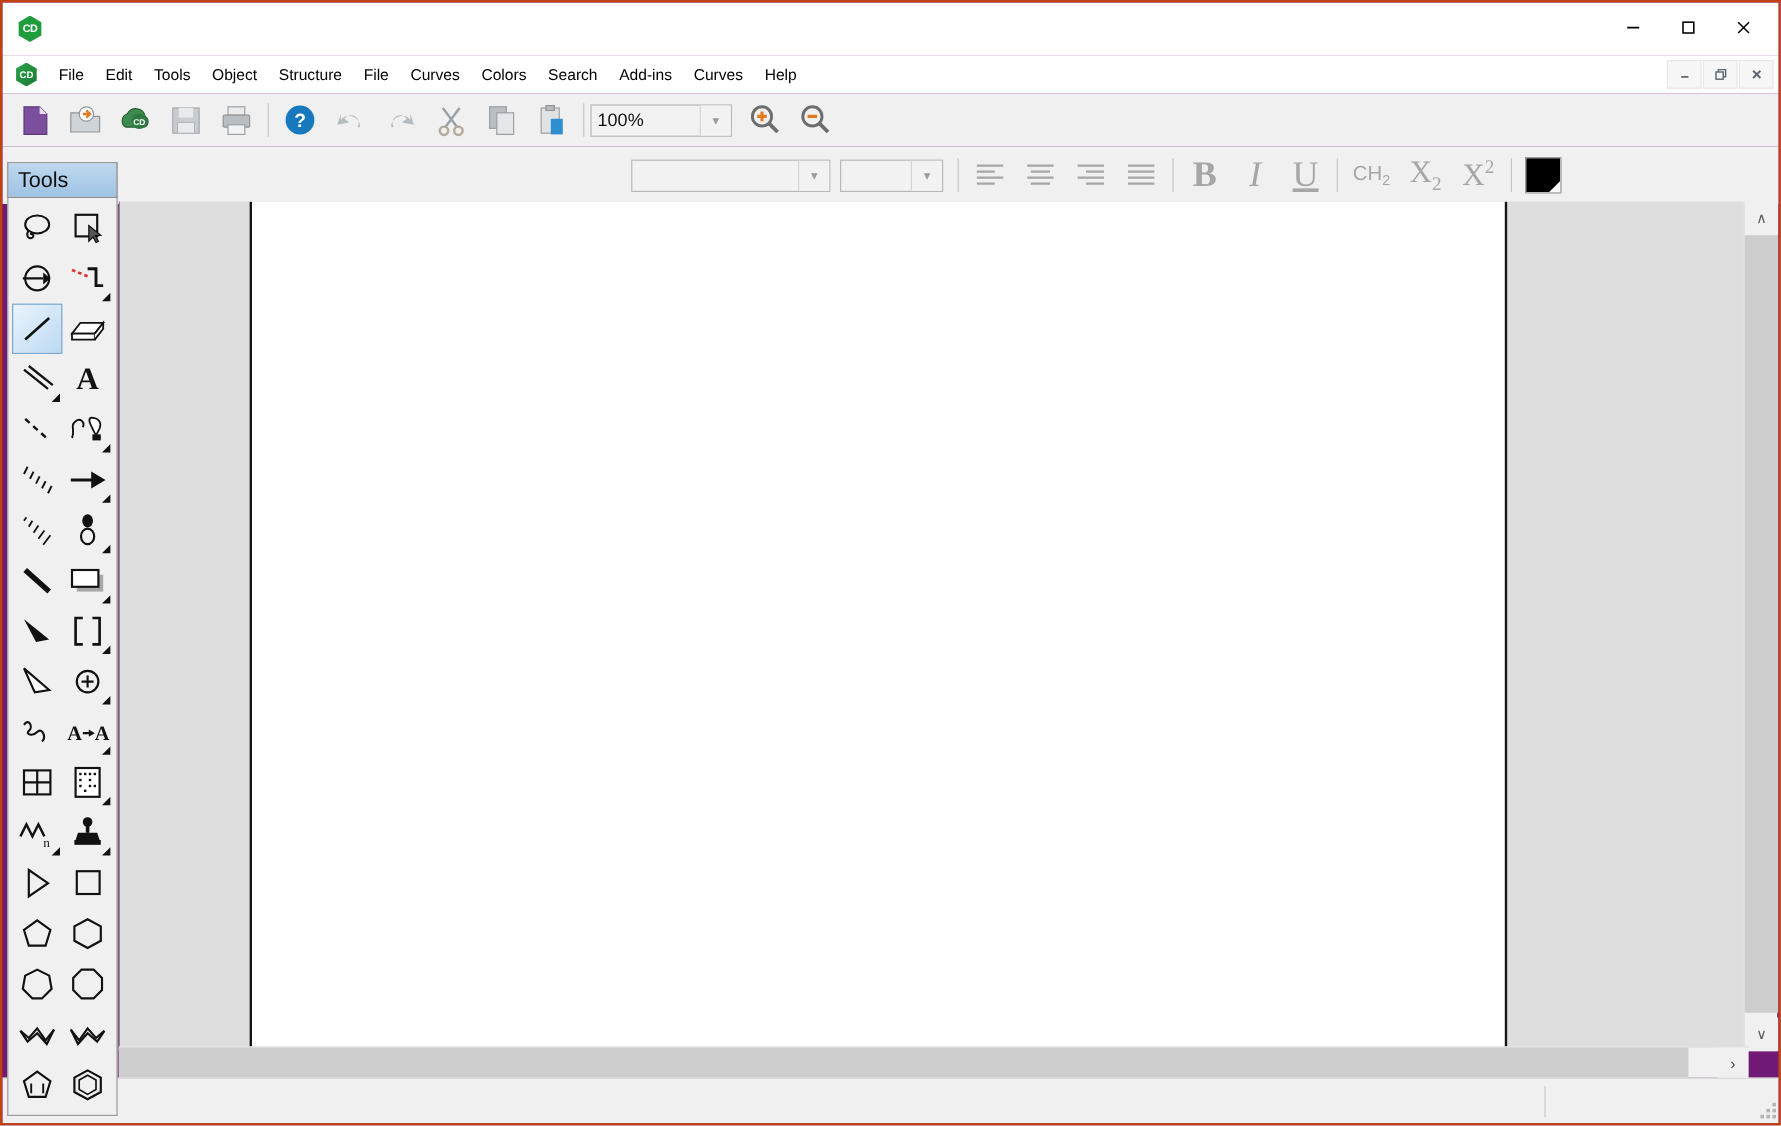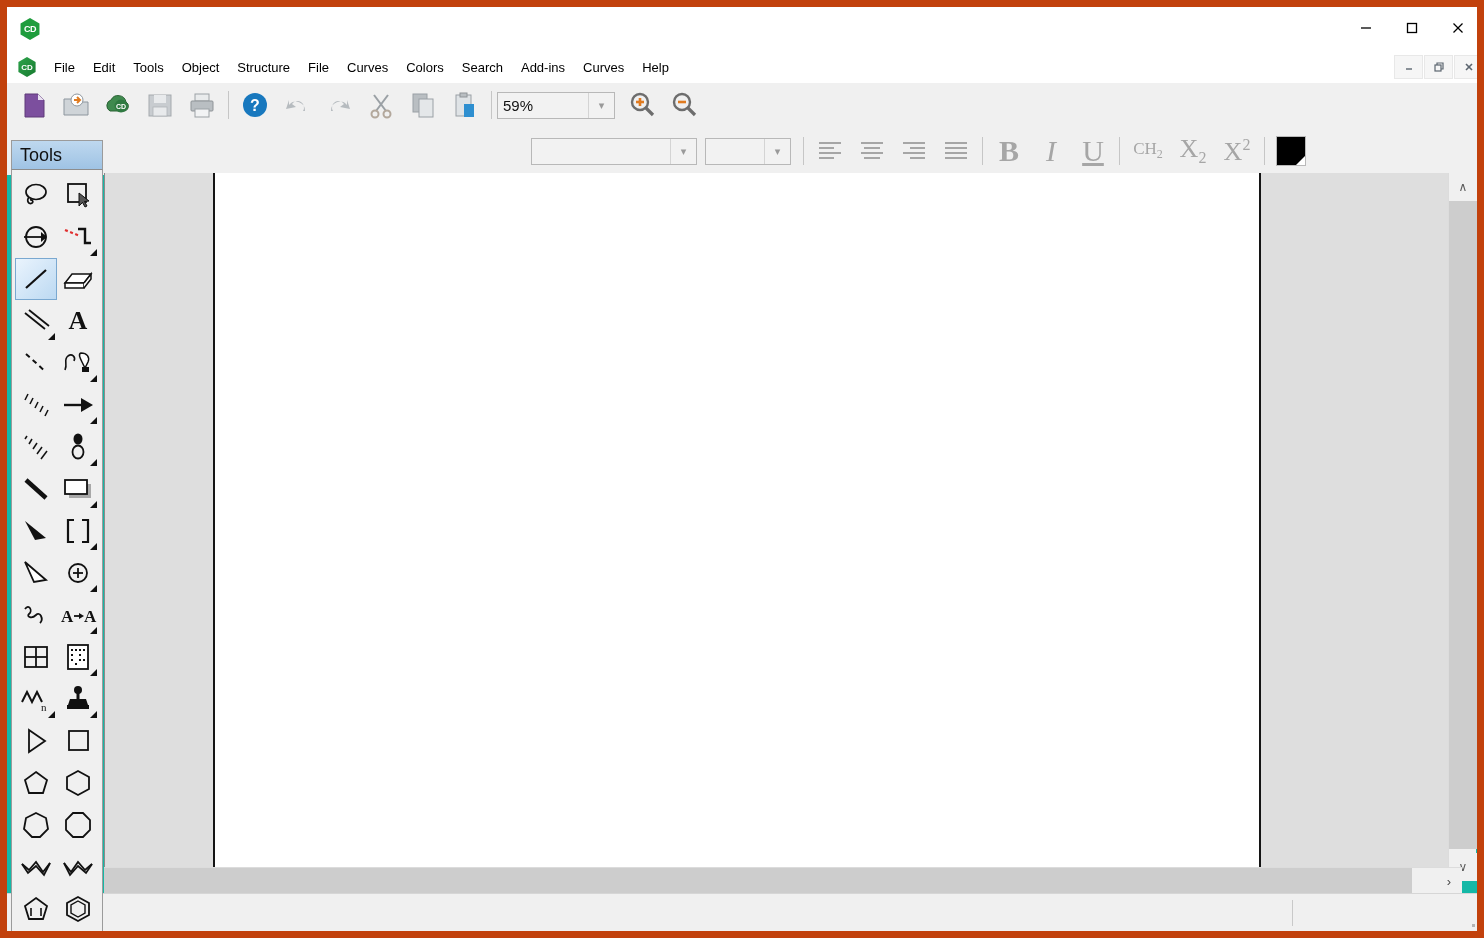--- a/index.html
+++ b/index.html
@@ -6,22 +6,22 @@
   html, body {
     margin: 0; padding: 0;
     width: 1484px; height: 938px;
     overflow: hidden;
     font-family: "Liberation Sans", sans-serif;
     background: #ffffff;
   }
   #app {
     position: relative;
     width: 1484px; height: 938px;
-    border: 7px solid #c2410c;
-    background: #14b8a6;
+    border: 2px solid #c2410c;
+    background: #701a75;
     overflow: hidden;
   }
 
   
   #titlebar {
     position: absolute; left: 0; top: 0;
     width: 1482px; height: 44px;
     background: #ffffff;
     display: flex; align-items: center;
   }
@@ -120,21 +120,21 @@
   .fmt-btn {
     width: 42px; height: 40px;
     display: flex; align-items: center; justify-content: center;
     color: #a6a6a6;
   }
   .bold-g { font-family: "Liberation Serif", serif; font-weight: bold; font-size: 30px; color: #a6a6a6; }
   .ital-g { font-family: "Liberation Serif", serif; font-style: italic; font-size: 30px; color: #a6a6a6; }
   .unde-g { font-family: "Liberation Serif", serif; font-size: 30px; color: #a6a6a6; text-decoration: underline; }
   .sub-g  { font-family: "Liberation Serif", serif; font-size: 26px; color: #a6a6a6; }
   .sub-g sub, .sub-g sup { font-size: 16px; }
-  .ch2-g  { font-family: Liberation Serif, serif; font-size: 17px; color: #a6a6a6; }
+  .ch2-g  { font-family: Liberation Sans, sans-serif; font-size: 17px; color: #a6a6a6; }
   .ch2-g sub { font-size: 12px; }
   #color-swatch {
     width: 30px; height: 30px; background: #000000;
     border: 1px solid #b9b9b9; position: relative;
   }
   #color-swatch .corner {
     position: absolute; right: 0; bottom: 0;
     width: 0; height: 0;
     border-left: 9px solid transparent;
     border-bottom: 9px solid #ffffff;
@@ -409,21 +409,21 @@
       <svg width="30" height="30" viewBox="0 0 30 30">
         <rect x="6" y="5" width="15" height="21" fill="#dfe3e6" stroke="#9aa0a5" stroke-width="1"></rect>
         <rect x="10" y="3" width="7" height="4" fill="#b9bec2" stroke="#8f9498" stroke-width="1"></rect>
         <rect x="14" y="14" width="10" height="13" fill="#2e8fd0"></rect>
       </svg>
     </div>
 
     <div class="tb-sep"></div>
 
     <div class="combo" style="width:118px; color:#111; font-size:15px;">
-      <span>59%</span>
+      <span>100%</span>
       <span class="arrow">▾</span>
     </div>
 
     <div class="tb-btn" style="margin-left:6px">
       <svg width="30" height="30" viewBox="0 0 30 30">
         <circle cx="13" cy="12" r="8" fill="none" stroke="#6d6d6d" stroke-width="2.4"></circle>
         <line x1="19" y1="18" x2="26" y2="25" stroke="#6d6d6d" stroke-width="3.2"></line>
         <line x1="9" y1="12" x2="17" y2="12" stroke="#e07b20" stroke-width="2.6"></line>
         <line x1="13" y1="8" x2="13" y2="16" stroke="#e07b20" stroke-width="2.6"></line>
       </svg>

